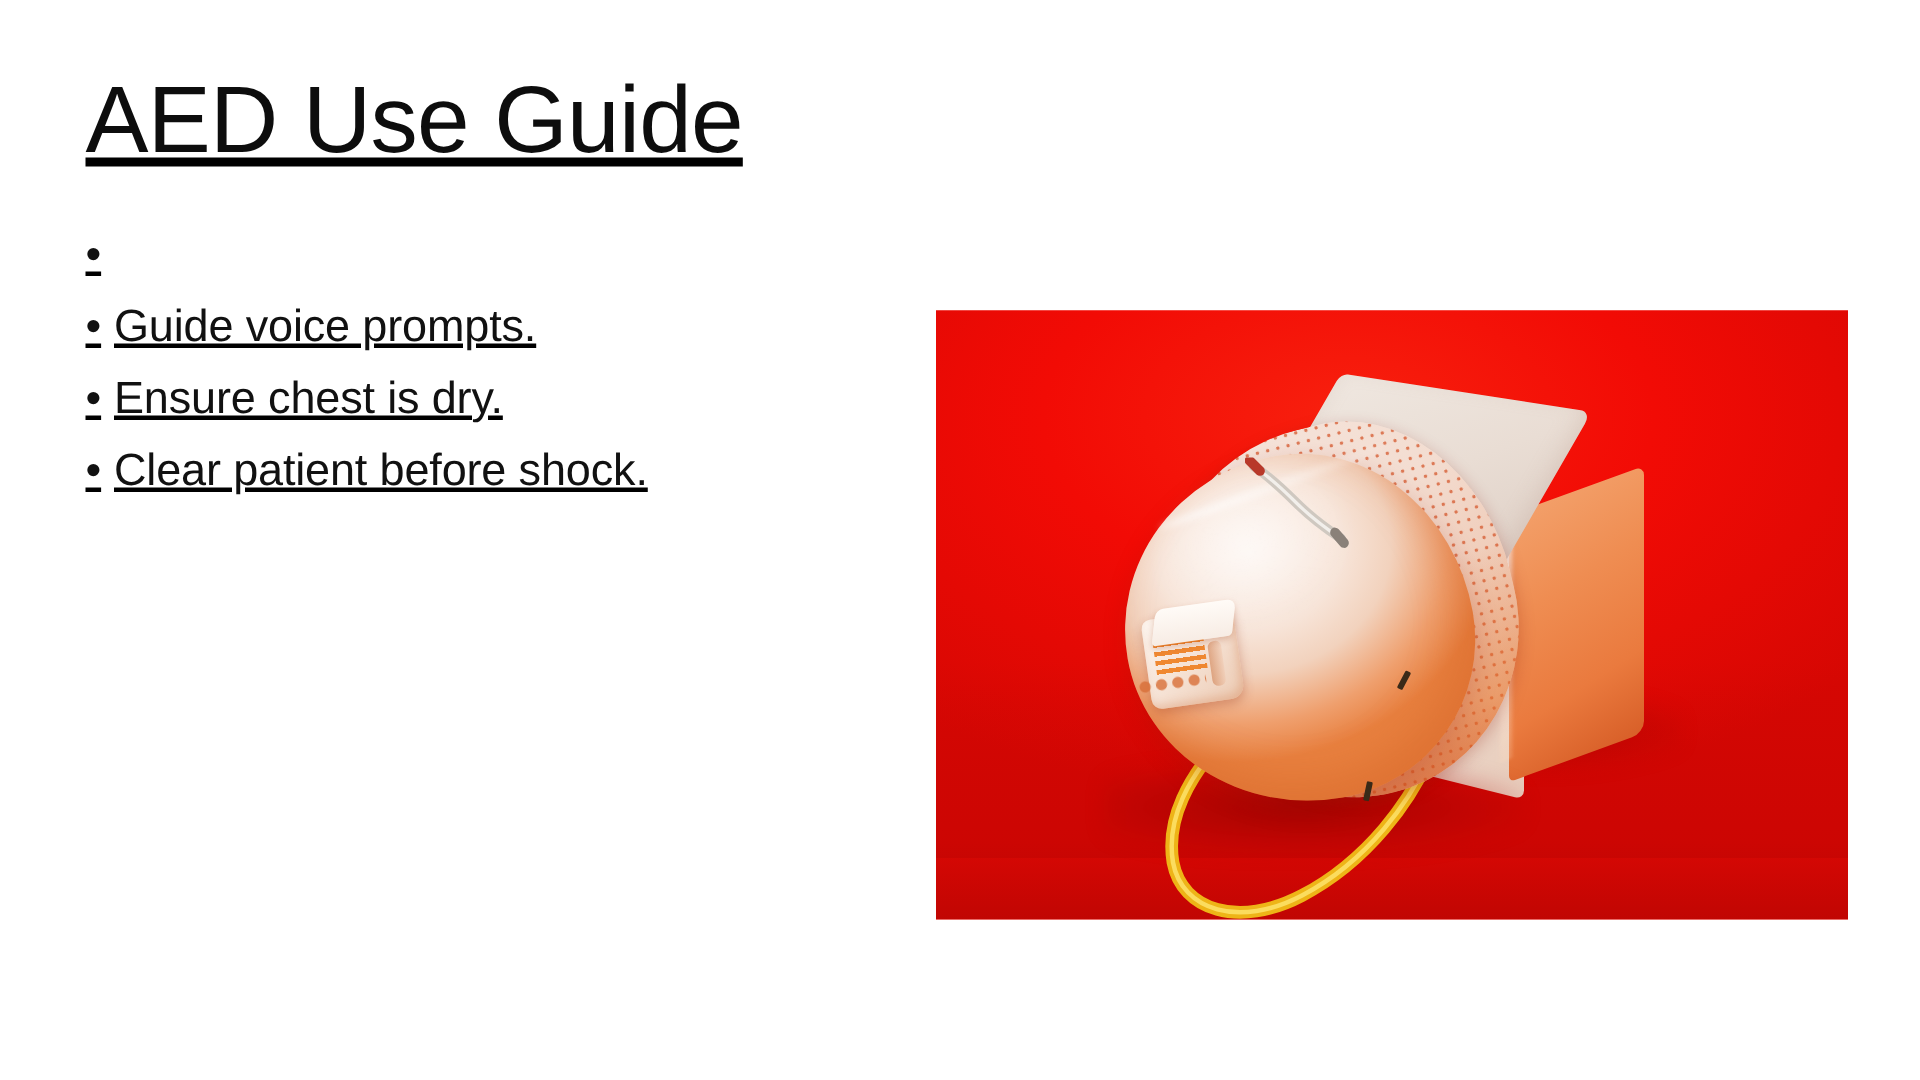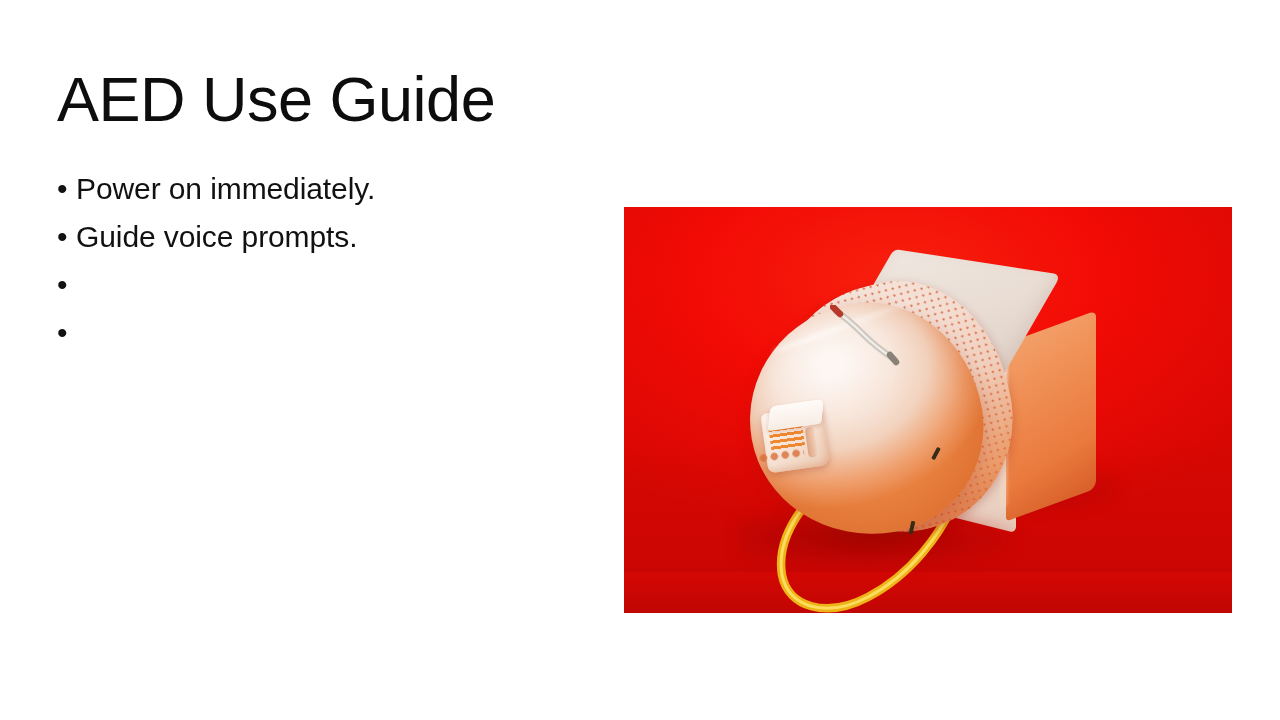--- a/index.html
+++ b/index.html
@@ -19,22 +19,23 @@
   .slide {
     position: absolute;
     inset: 0;
     background: #ffffff;
   }
 
   
   .text-col {
     position: absolute;
     left: 57px;
-    top: 64px;
+    top: 45px;
     width: 520px;
+    text-decoration: underline;
   }
 
   .slide-title {
     font-size: 63px;
     font-weight: 300;
     letter-spacing: -0.5px;
     color: #0d0d0d;
     line-height: 1.12;
     margin: 0 0 30px 0;
     white-space: nowrap;
@@ -339,34 +340,35 @@
 <div class="slide">
 
   <div class="text-col">
 
     <h1 class="slide-title">AED Use Guide</h1>
 
     <ul class="bullet-list">
 
       <li class="bullet-item">
         <span class="bullet-dot">•</span>
-        <span class="bullet-text">Power on immediately.</span>
       </li>
 
       <li class="bullet-item">
         <span class="bullet-dot">•</span>
         <span class="bullet-text">Guide voice prompts.</span>
       </li>
 
       <li class="bullet-item">
         <span class="bullet-dot">•</span>
+        <span class="bullet-text">Ensure chest is dry.</span>
       </li>
 
       <li class="bullet-item">
         <span class="bullet-dot">•</span>
+        <span class="bullet-text">Clear patient before shock.</span>
       </li>
 
     </ul>
   </div>
 
   <div class="photo">
     <div class="photo-inner">
 
       <div class="bg-light"></div>
       <div class="bg-floor"></div>

